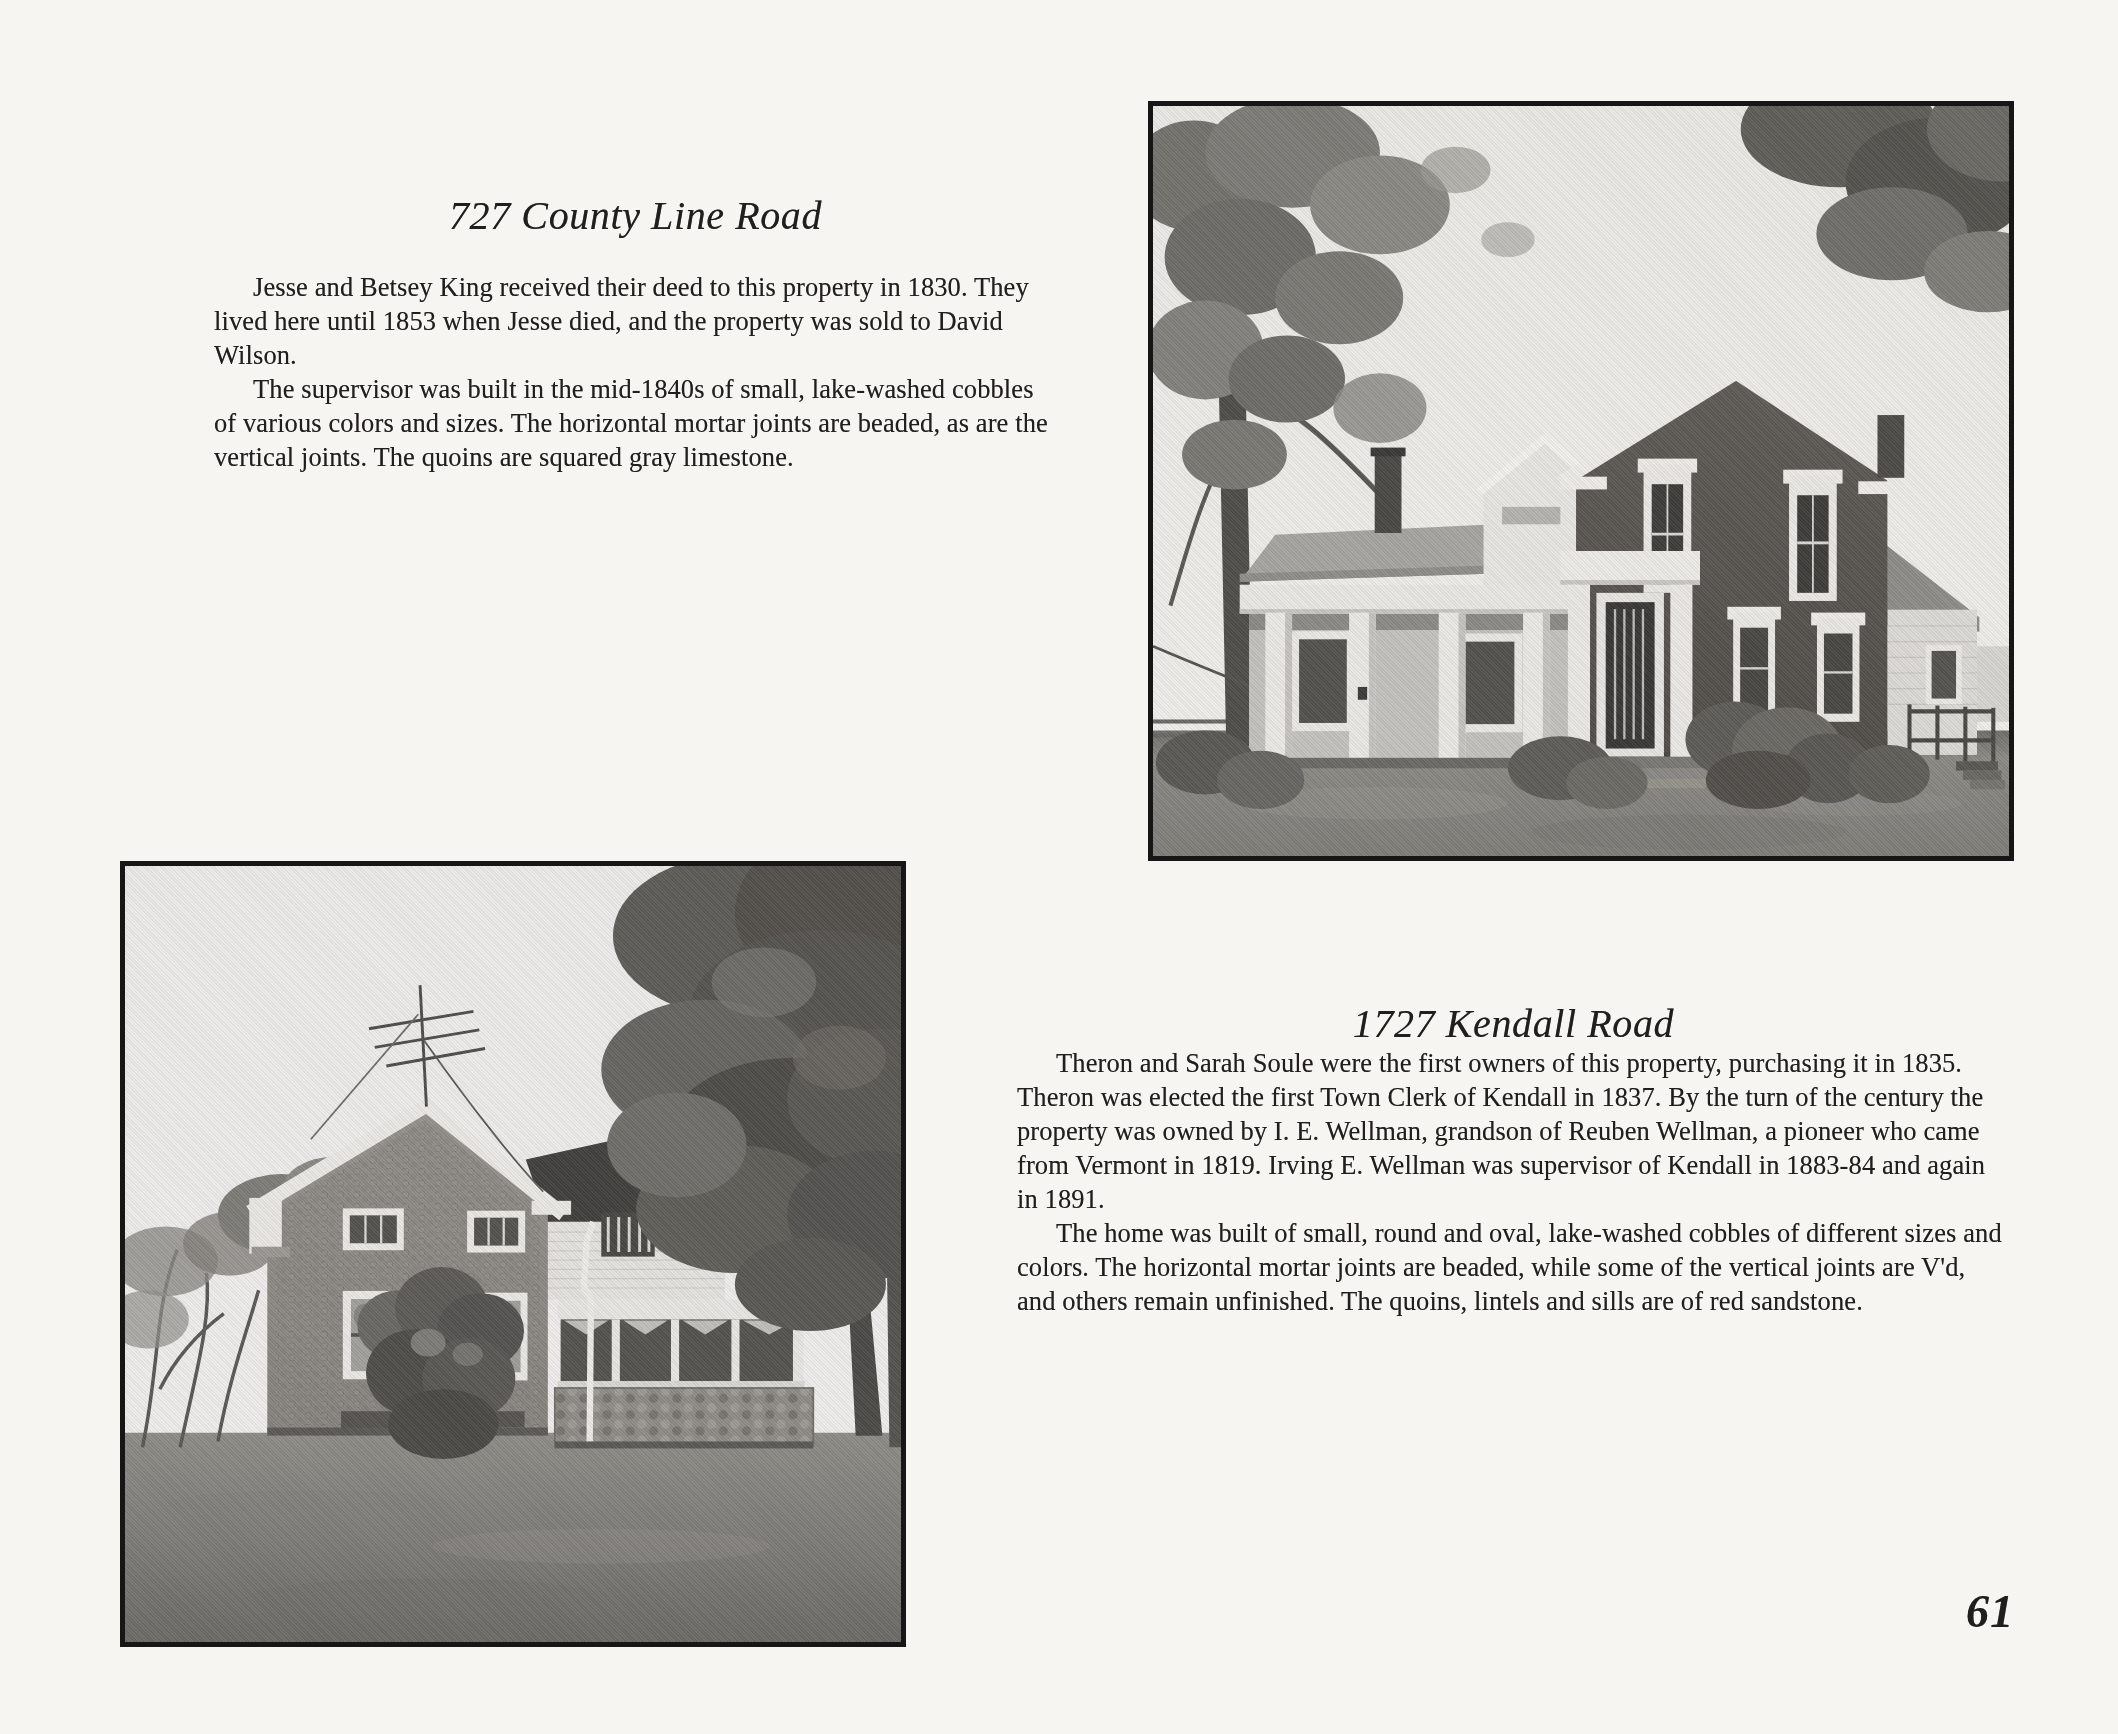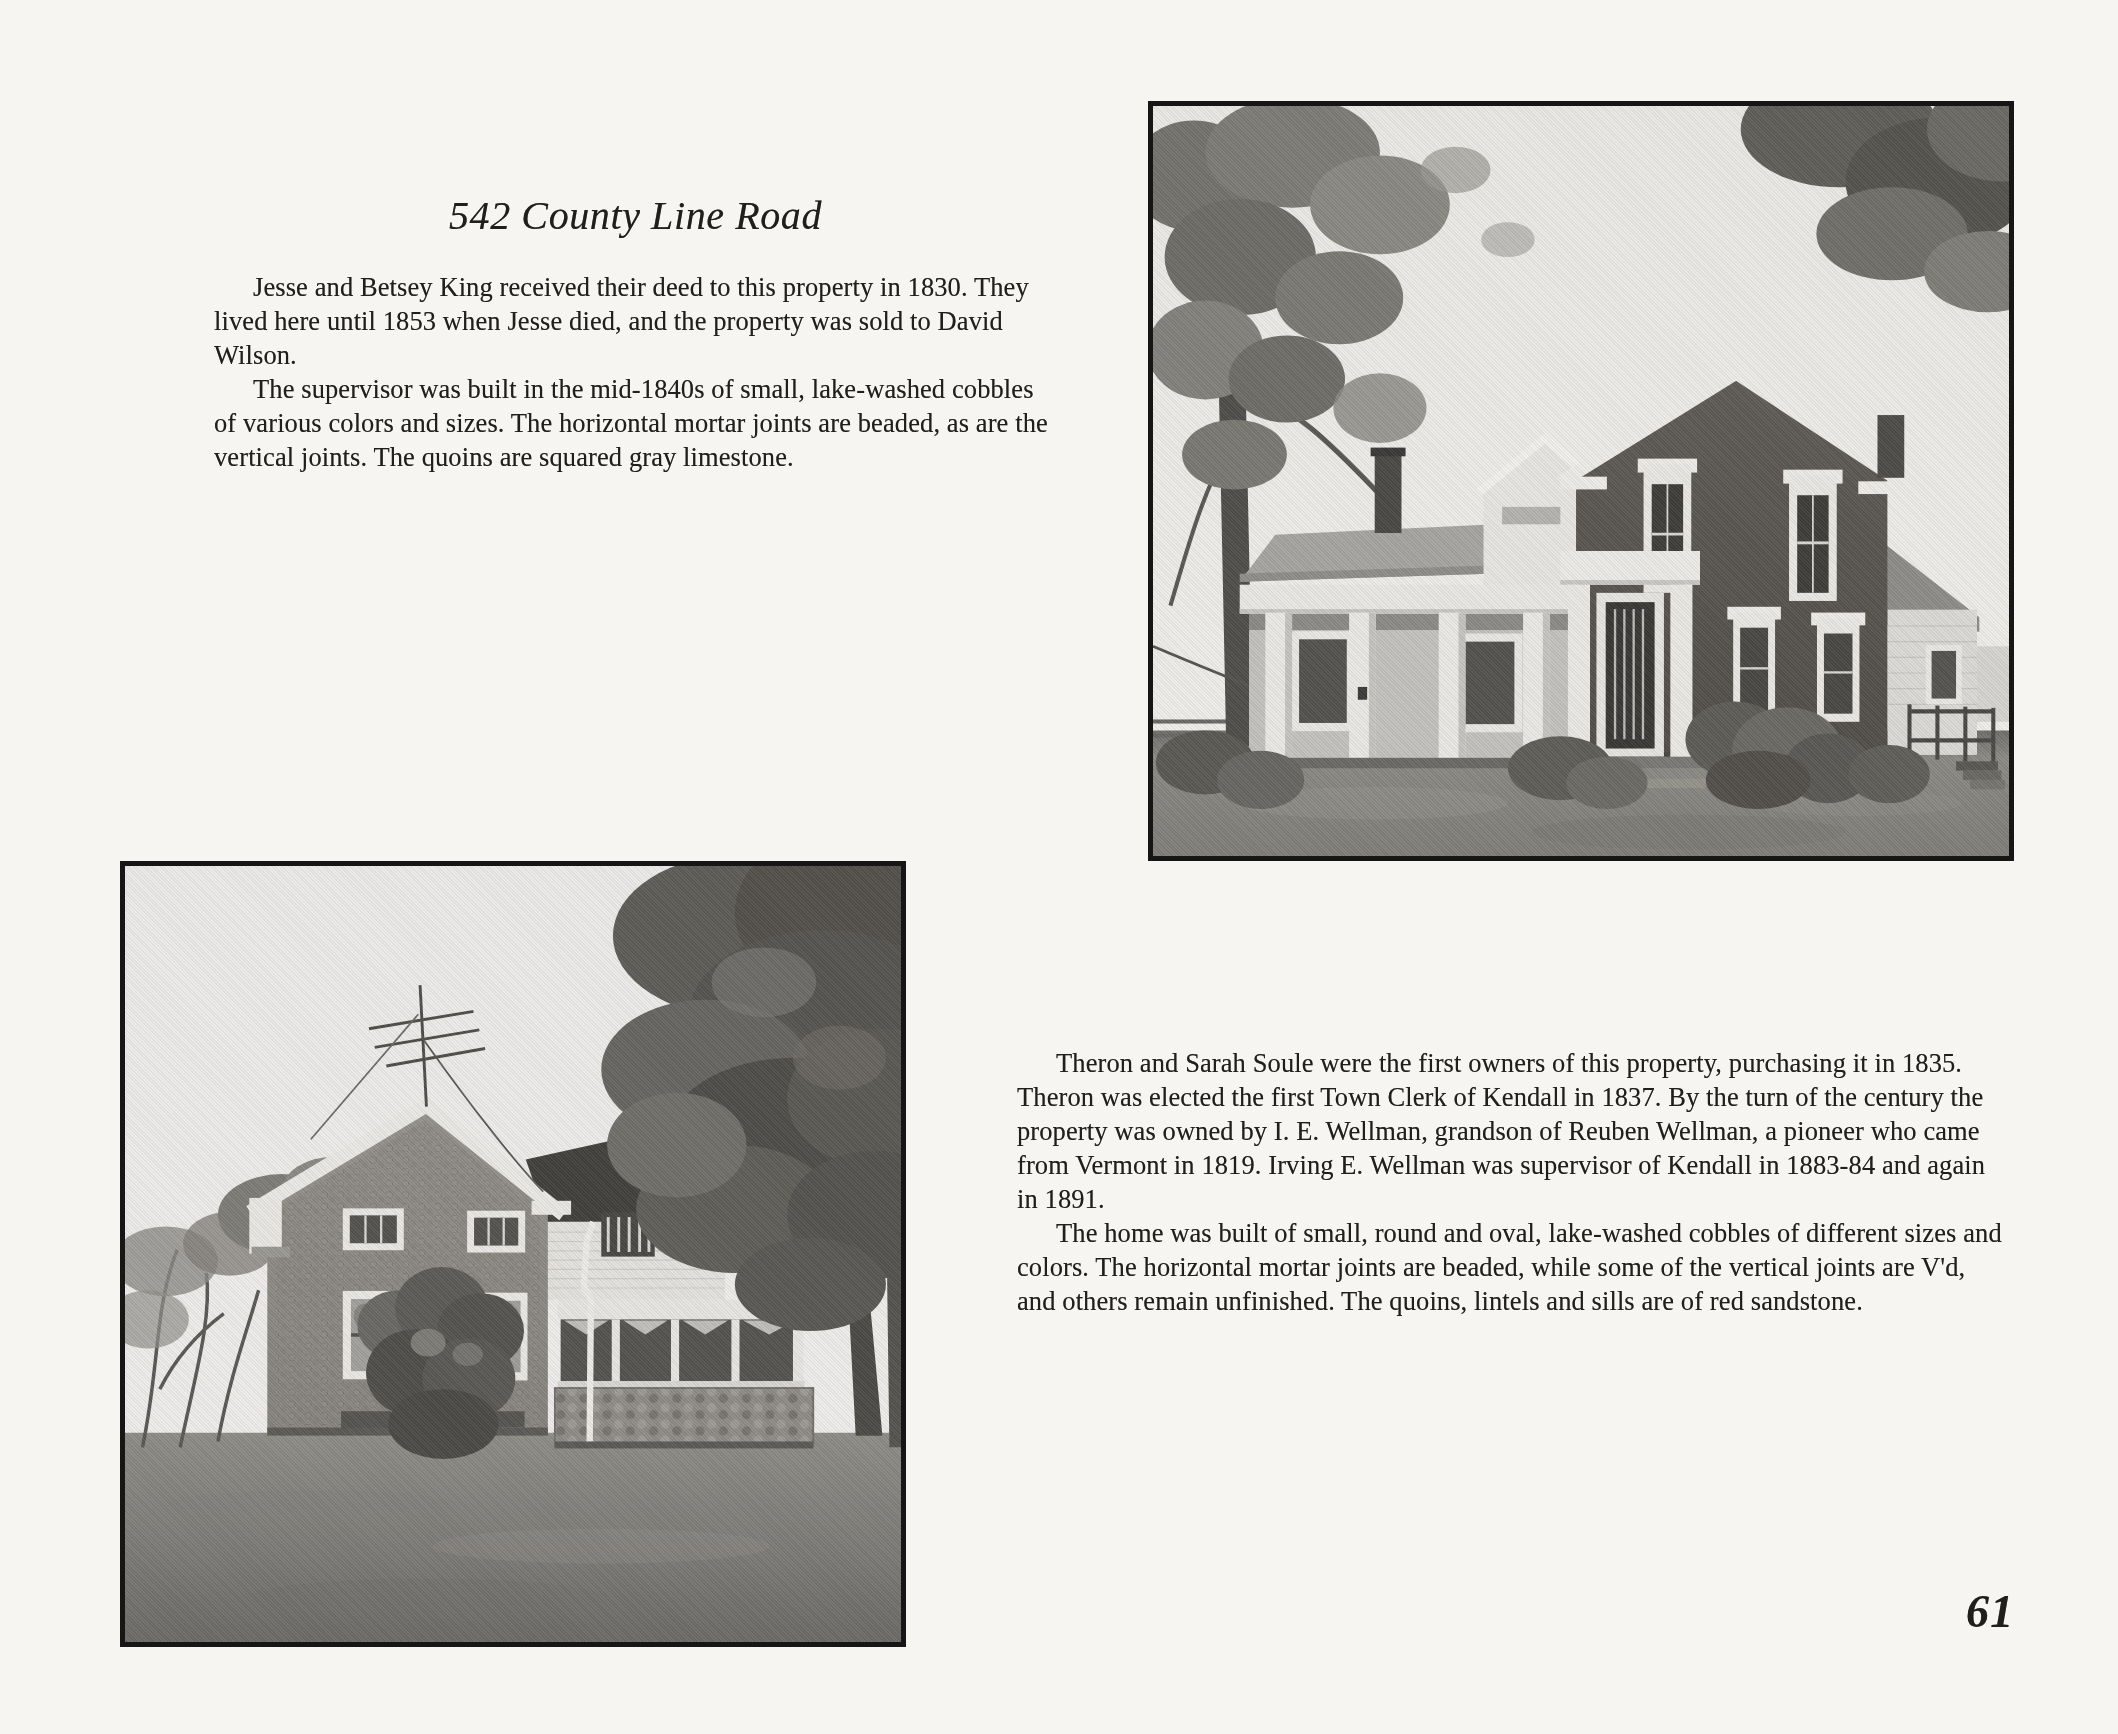--- a/index.html
+++ b/index.html
@@ -36,21 +36,21 @@
     position:absolute;left:1966px;top:1585px;width:118px;
     font-size:46px;font-style:italic;font-weight:bold;letter-spacing:1.2px;
     text-shadow:0 0 0.6px rgba(20,20,20,.5);
   }
 </style>
 </head>
 <body>
 
 <div class="page">
 
-  <h2 class="heading heading-1">542 County Line Road</h2>
+  <h2 class="heading heading-1">727 County Line Road</h2>
 
   <div class="textblock textblock-1">
     <p>Jesse and Betsey King received their deed to this property in 1830. They lived here until 1853 when Jesse died, and the property was sold to David Wilson.</p>
     <p>The supervisor was built in the mid-1840s of small, lake-washed cobbles of various colors and sizes. The horizontal mortar joints are beaded, as are the vertical joints. The quoins are squared gray limestone.</p>
   </div>
 
   <figure class="photo photo-top">
     <svg viewBox="0 0 1471 1291" preserveAspectRatio="none">
       <defs>
         <linearGradient id="skyA" x1="0" y1="0" x2="0" y2="1">
@@ -209,20 +209,21 @@
         <ellipse cx="700" cy="1140" rx="90" ry="55" fill="#5f5d58"></ellipse>
         <ellipse cx="780" cy="1165" rx="70" ry="45" fill="#6c6a65"></ellipse>
         <ellipse cx="90" cy="1130" rx="85" ry="55" fill="#5b5954"></ellipse>
         <ellipse cx="185" cy="1160" rx="75" ry="50" fill="#686662"></ellipse>
         <ellipse cx="1265" cy="1150" rx="70" ry="50" fill="#605e59"></ellipse>
       </g>
     </svg>
     <span class="halftone"></span>
   </figure>
 
+  <h2 class="heading heading-2">1727 Kendall Road</h2>
 
   <div class="textblock textblock-2">
     <p>Theron and Sarah Soule were the first owners of this property, purchasing it in 1835. Theron was elected the first Town Clerk of Kendall in 1837. By the turn of the century the property was owned by I. E. Wellman, grandson of Reuben Wellman, a pioneer who came from Vermont in 1819. Irving E. Wellman was supervisor of Kendall in 1883-84 and again in 1891.</p>
     <p>The home was built of small, round and oval, lake-washed cobbles of different sizes and colors. The horizontal mortar joints are beaded, while some of the vertical joints are V'd, and others remain unfinished. The quoins, lintels and sills are of red sandstone.</p>
   </div>
 
   <figure class="photo photo-bottom">
     <svg viewBox="0 0 1336 1335" preserveAspectRatio="none">
       <defs>
         <linearGradient id="skyB" x1="0" y1="0" x2="0" y2="1">

